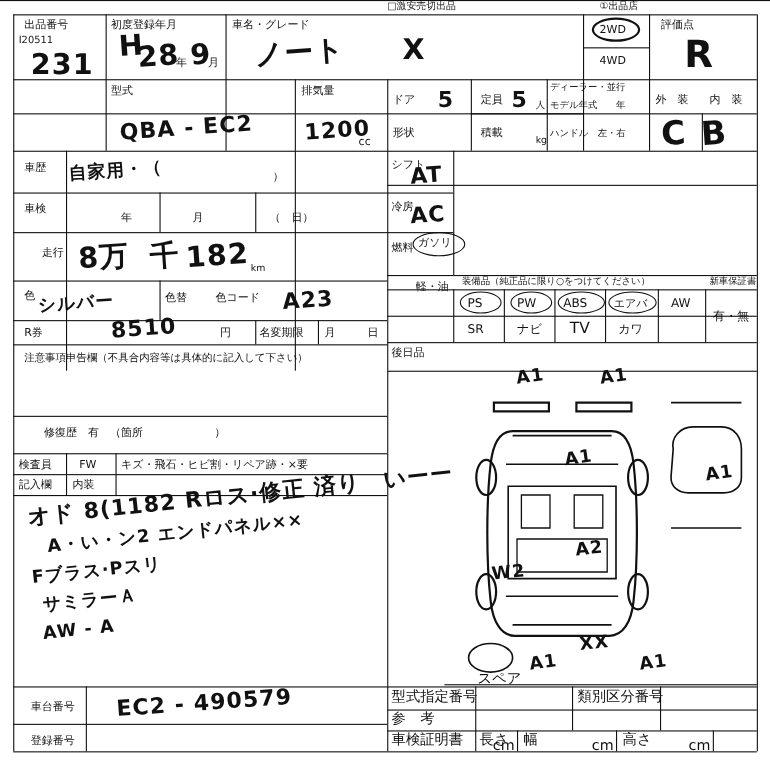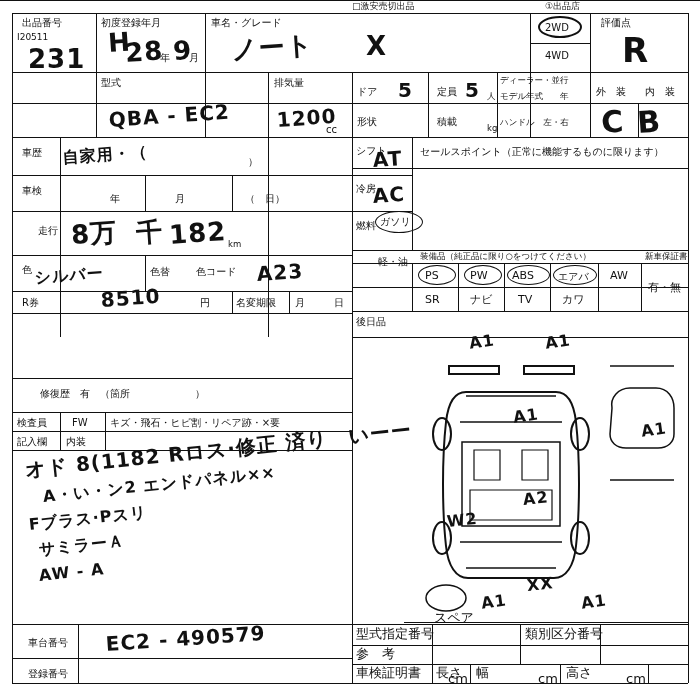--- a/index.html
+++ b/index.html
@@ -181,20 +181,21 @@
   <div class="lbl" style="left:196px;top:266px;">色コード</div>
   <div class="hw mid slant" style="left:256px;top:262px;">A23</div>
 
   <div class="lbl" style="left:22px;top:297px;">R券</div>
   <div class="hw mid slant" style="left:100px;top:288px;">8510</div>
   <div class="lbl" style="left:200px;top:297px;">円</div>
   <div class="lbl" style="left:236px;top:297px;">名変期限</div>
   <div class="lbl" style="left:295px;top:297px;">月</div>
   <div class="lbl" style="left:334px;top:297px;">日</div>
 
+  <div class="lbl" style="left:22px;top:320px;font-size:9.5px;">注意事項申告欄（不具合内容等は具体的に記入して下さい）</div>
 
   <div class="lbl" style="left:40px;top:388px;">修復歴　有　（箇所</div>
   <div class="lbl" style="left:195px;top:388px;">）</div>
 
   <div class="vline" style="left:268px;top:137px;height:200px;"></div>
   <div class="hline" style="left:352px;top:175px;width:60px;"></div>
   <div class="hline" style="left:352px;top:211px;width:60px;"></div>
   <div class="hline" style="left:352px;top:250px;width:60px;"></div>
   <div class="vline" style="left:412px;top:137px;height:113px;"></div>
   <div class="hline" style="left:352px;top:168px;width:336px;"></div>
@@ -209,21 +210,20 @@
   <div class="hw mid slant" style="left:372px;top:148px;">AT</div>
   <div class="lbl" style="left:356px;top:183px;">冷房</div>
   <div class="hw mid slant" style="left:372px;top:184px;">AC</div>
   <div class="lbl" style="left:356px;top:220px;">燃料</div>
   <div class="lbl" style="left:380px;top:216px;">ガソリ</div>
   <div class="ring thin" style="left:375px;top:211px;width:48px;height:22px;"></div>
   <div class="lbl" style="left:378px;top:256px;">軽・油</div>
 
   <div class="lbl" style="left:358px;top:146px;width:0;height:0;"></div>
 
-  <div class="lbl" style="left:420px;top:146px;font-size:10px;">セールスポイント（正常に機能するものに限ります）</div>
 
   <div class="lbl sm" style="left:420px;top:252px;">装備品（純正品に限り○をつけてください）</div>
   <div class="lbl sm" style="left:645px;top:252px;">新車保証書</div>
 
   <div class="vline" style="left:412px;top:263px;height:48px;"></div>
   <div class="vline" style="left:458px;top:263px;height:48px;"></div>
   <div class="vline" style="left:504px;top:263px;height:48px;"></div>
   <div class="vline" style="left:550px;top:263px;height:48px;"></div>
   <div class="vline" style="left:598px;top:263px;height:48px;"></div>
 
@@ -232,21 +232,21 @@
   <div class="lbl" style="left:470px;top:270px;font-size:11px;">PW</div>
   <div class="ring thin" style="left:464px;top:265px;width:38px;height:20px;"></div>
   <div class="lbl" style="left:512px;top:270px;font-size:11px;">ABS</div>
   <div class="ring thin" style="left:507px;top:265px;width:43px;height:20px;"></div>
   <div class="lbl" style="left:558px;top:271px;font-size:10px;">エアバ</div>
   <div class="ring thin" style="left:553px;top:265px;width:44px;height:20px;"></div>
   <div class="lbl" style="left:610px;top:270px;font-size:11px;">AW</div>
 
   <div class="lbl" style="left:425px;top:294px;font-size:11px;">SR</div>
   <div class="lbl" style="left:470px;top:294px;font-size:11px;">ナビ</div>
-  <div class="lbl" style="left:518px;top:294px;font-size:11px;">TV</div>
+  <div class="lbl" style="left:518px;top:294px;font-size:14px;">TV</div>
   <div class="lbl" style="left:562px;top:294px;font-size:11px;">カワ</div>
 
   <div class="lbl" style="left:648px;top:282px;font-size:11px;">有・無</div>
 
   <div class="lbl" style="left:356px;top:316px;">後日品</div>
 
   <div class="hline" style="left:12px;top:431px;width:340px;"></div>
   <div class="hline" style="left:12px;top:450px;width:340px;"></div>
   <div class="vline" style="left:60px;top:412px;height:38px;"></div>
   <div class="vline" style="left:105px;top:412px;height:38px;"></div>

